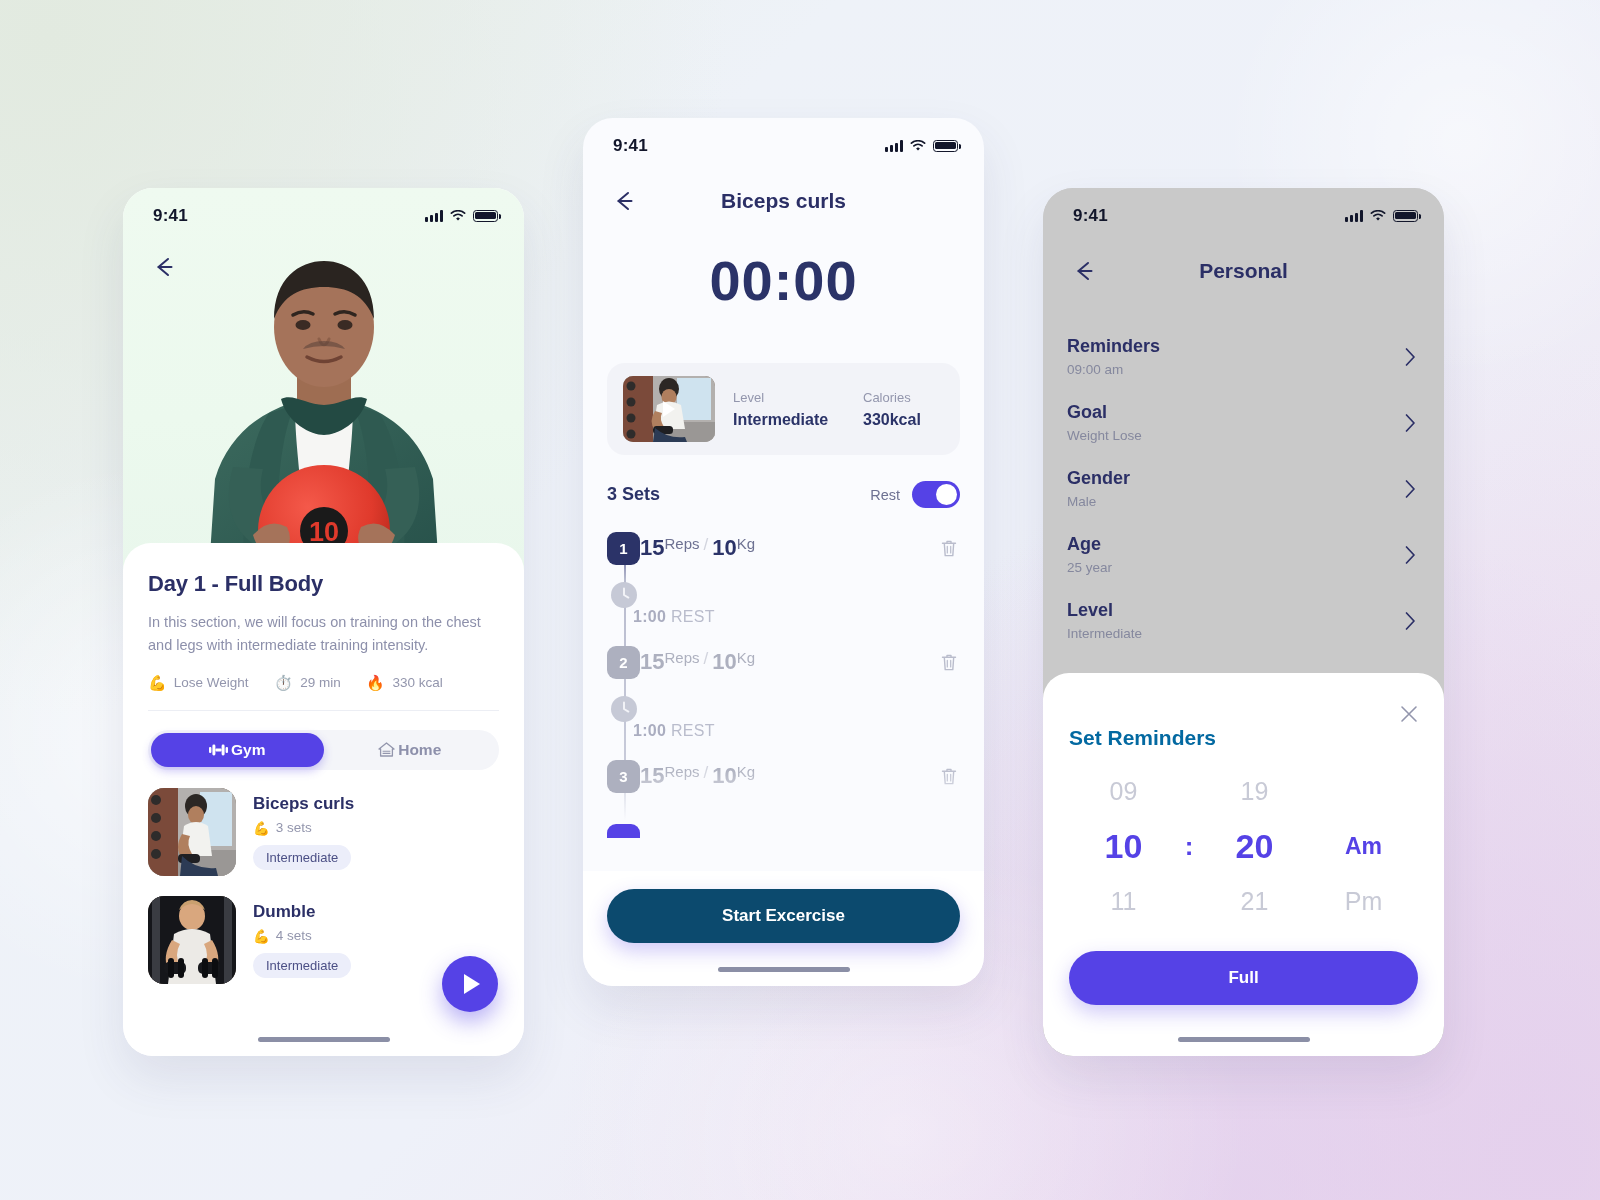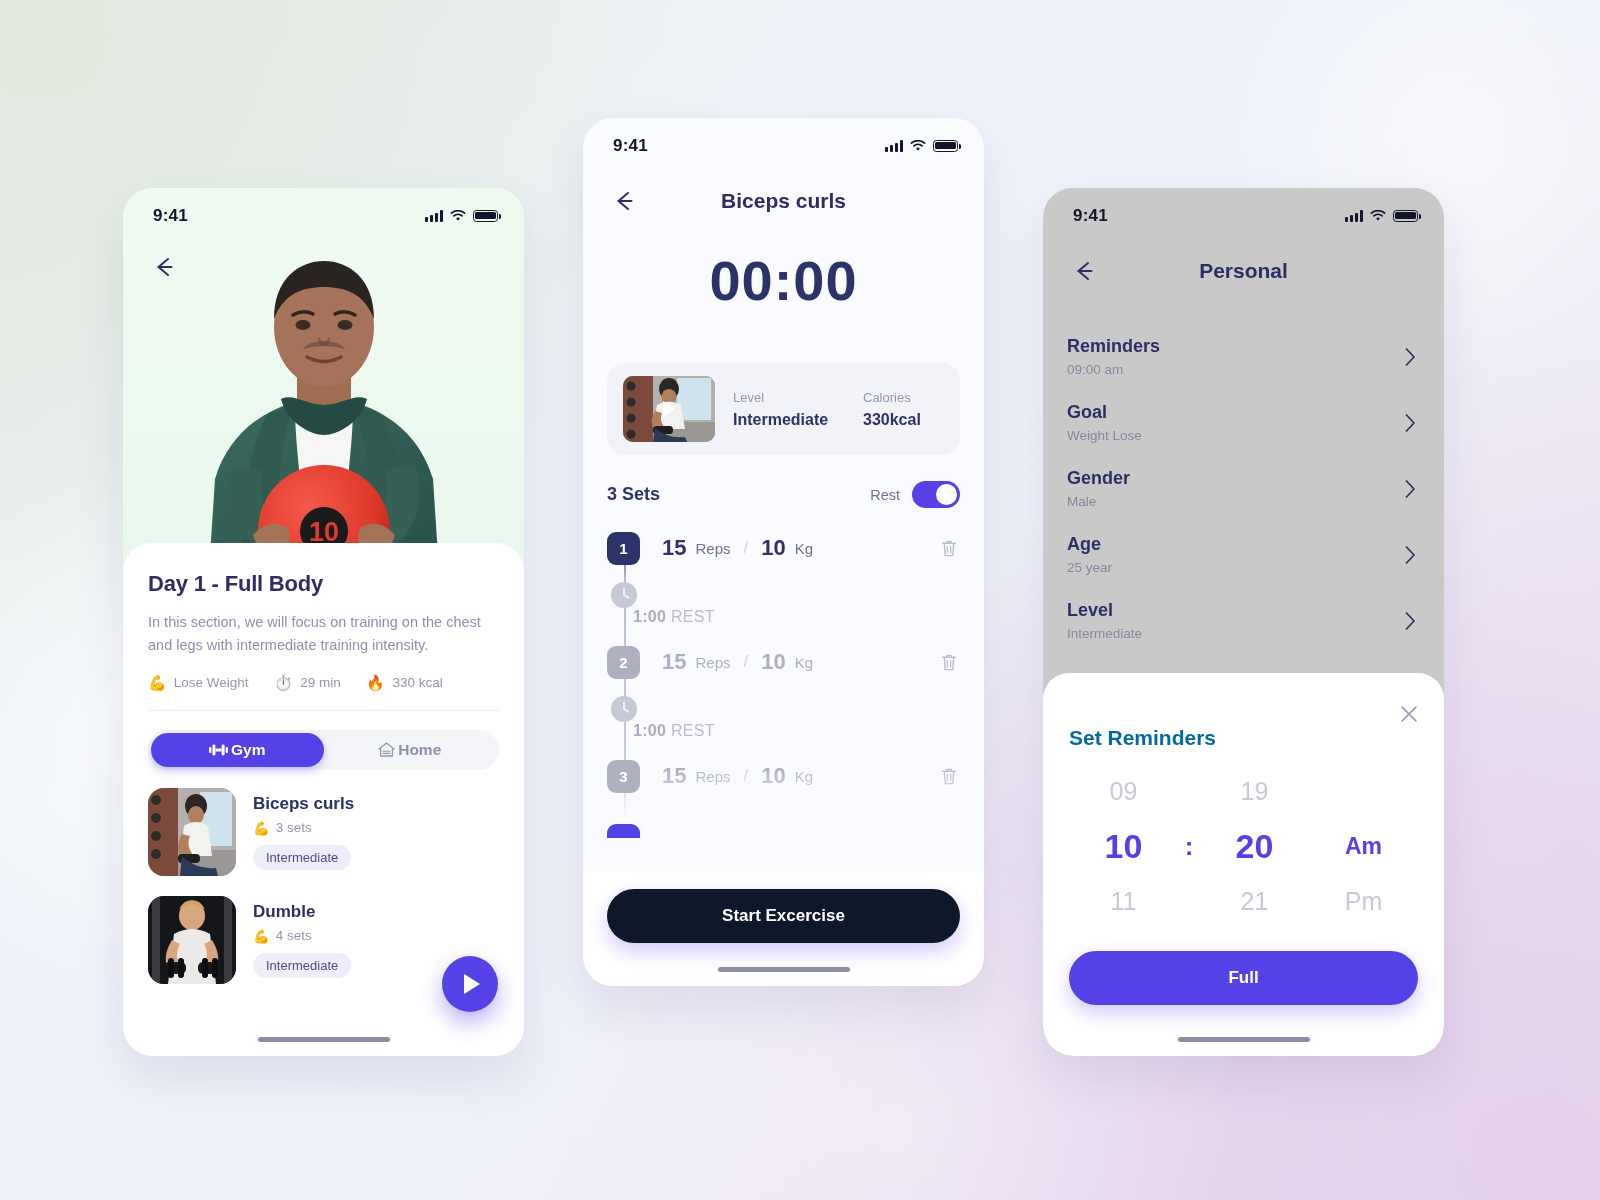--- a/index.html
+++ b/index.html
@@ -127,42 +127,42 @@
                   border-radius:50%; background:#fff; }
 
   .sets-area { position:relative; margin:0 24px; height:330px; overflow:hidden; }
   .spine { position:absolute; left:17px; top:30px; width:2px; height:300px;
            background:linear-gradient(180deg,#4b508e 0%, #b9bccf 14%, #cdd0de 100%); }
   .set-row { position:relative; display:flex; align-items:center; height:48px; margin-top:16px; }
   .set-num { width:33px; height:33px; border-radius:9px; flex:none; display:flex;
              align-items:center; justify-content:center; font-size:15px; font-weight:bold;
              color:#fff; background:#adb0bf; z-index:2; }
   .set-row.active .set-num { background:#2b3368; }
-  .set-vals { margin-left:22px; display:flex; align-items:center; gap:9px; }
+  .set-vals { display:flex; align-items:flex-start; }
   .v-num { font-size:22px; font-weight:bold; color:#adb0bf; }
   .v-unit { font-size:15px; color:#adb0bf; }
   .v-sep { font-size:17px; color:#d2d4de; margin:0 4px; }
   .set-row.active .v-num { color:#2b3368; }
   .set-row.active .v-unit { color:#6d7192; }
   .trash { position:absolute; right:2px; top:50%; transform:translateY(-50%);
            width:18px; height:20px; cursor:pointer; }
 
   .rest-row { position:relative; display:flex; align-items:flex-start; height:40px; margin-top:10px;flex-direction:column; }
   .rest-dot { width:26px; height:26px; border-radius:50%; background:#c6c9d6;
               margin-left:4px; flex:none; display:flex; align-items:center;
               justify-content:center; z-index:2; }
   .rest-txt { margin-left:26px; font-size:16px; color:#b9bccc; letter-spacing:0.3px; }
   .rest-txt b { color:#aaadc0; font-weight:bold; }
 
   .fadeout { position:absolute; left:0; right:0; bottom:0; height:70px;
              background:linear-gradient(180deg, rgba(250,251,254,0) 0%, rgba(250,251,254,1) 75%); }
 
   .cta-bar { position:absolute; left:0; bottom:0; width:401px; height:115px; background:#fff;
              border-radius:0 0 30px 30px; padding:18px 24px 0 24px; }
-  .cta { width:100%; height:54px; border-radius:27px; background:#0f172a; color:#fff;
+  .cta { width:100%; height:54px; border-radius:27px; background:#0c4a6e; color:#fff;
          font-size:17px; font-weight:bold; border:none; cursor:pointer;
          box-shadow:0 8px 20px rgba(85,66,230,0.28); font-family:inherit; }
 
   
   #p3-bg { position:absolute; inset:0; background:#c9c9c9; border-radius:30px; }
   #phone3 .hdr { position:relative; height:62px; display:flex; align-items:center;
                  justify-content:center; }
   #p3-back { position:absolute; left:28px; top:50%; transform:translateY(-50%); }
   .p3-title { font-size:21px; font-weight:bold; color:#2b2f66; }
 

